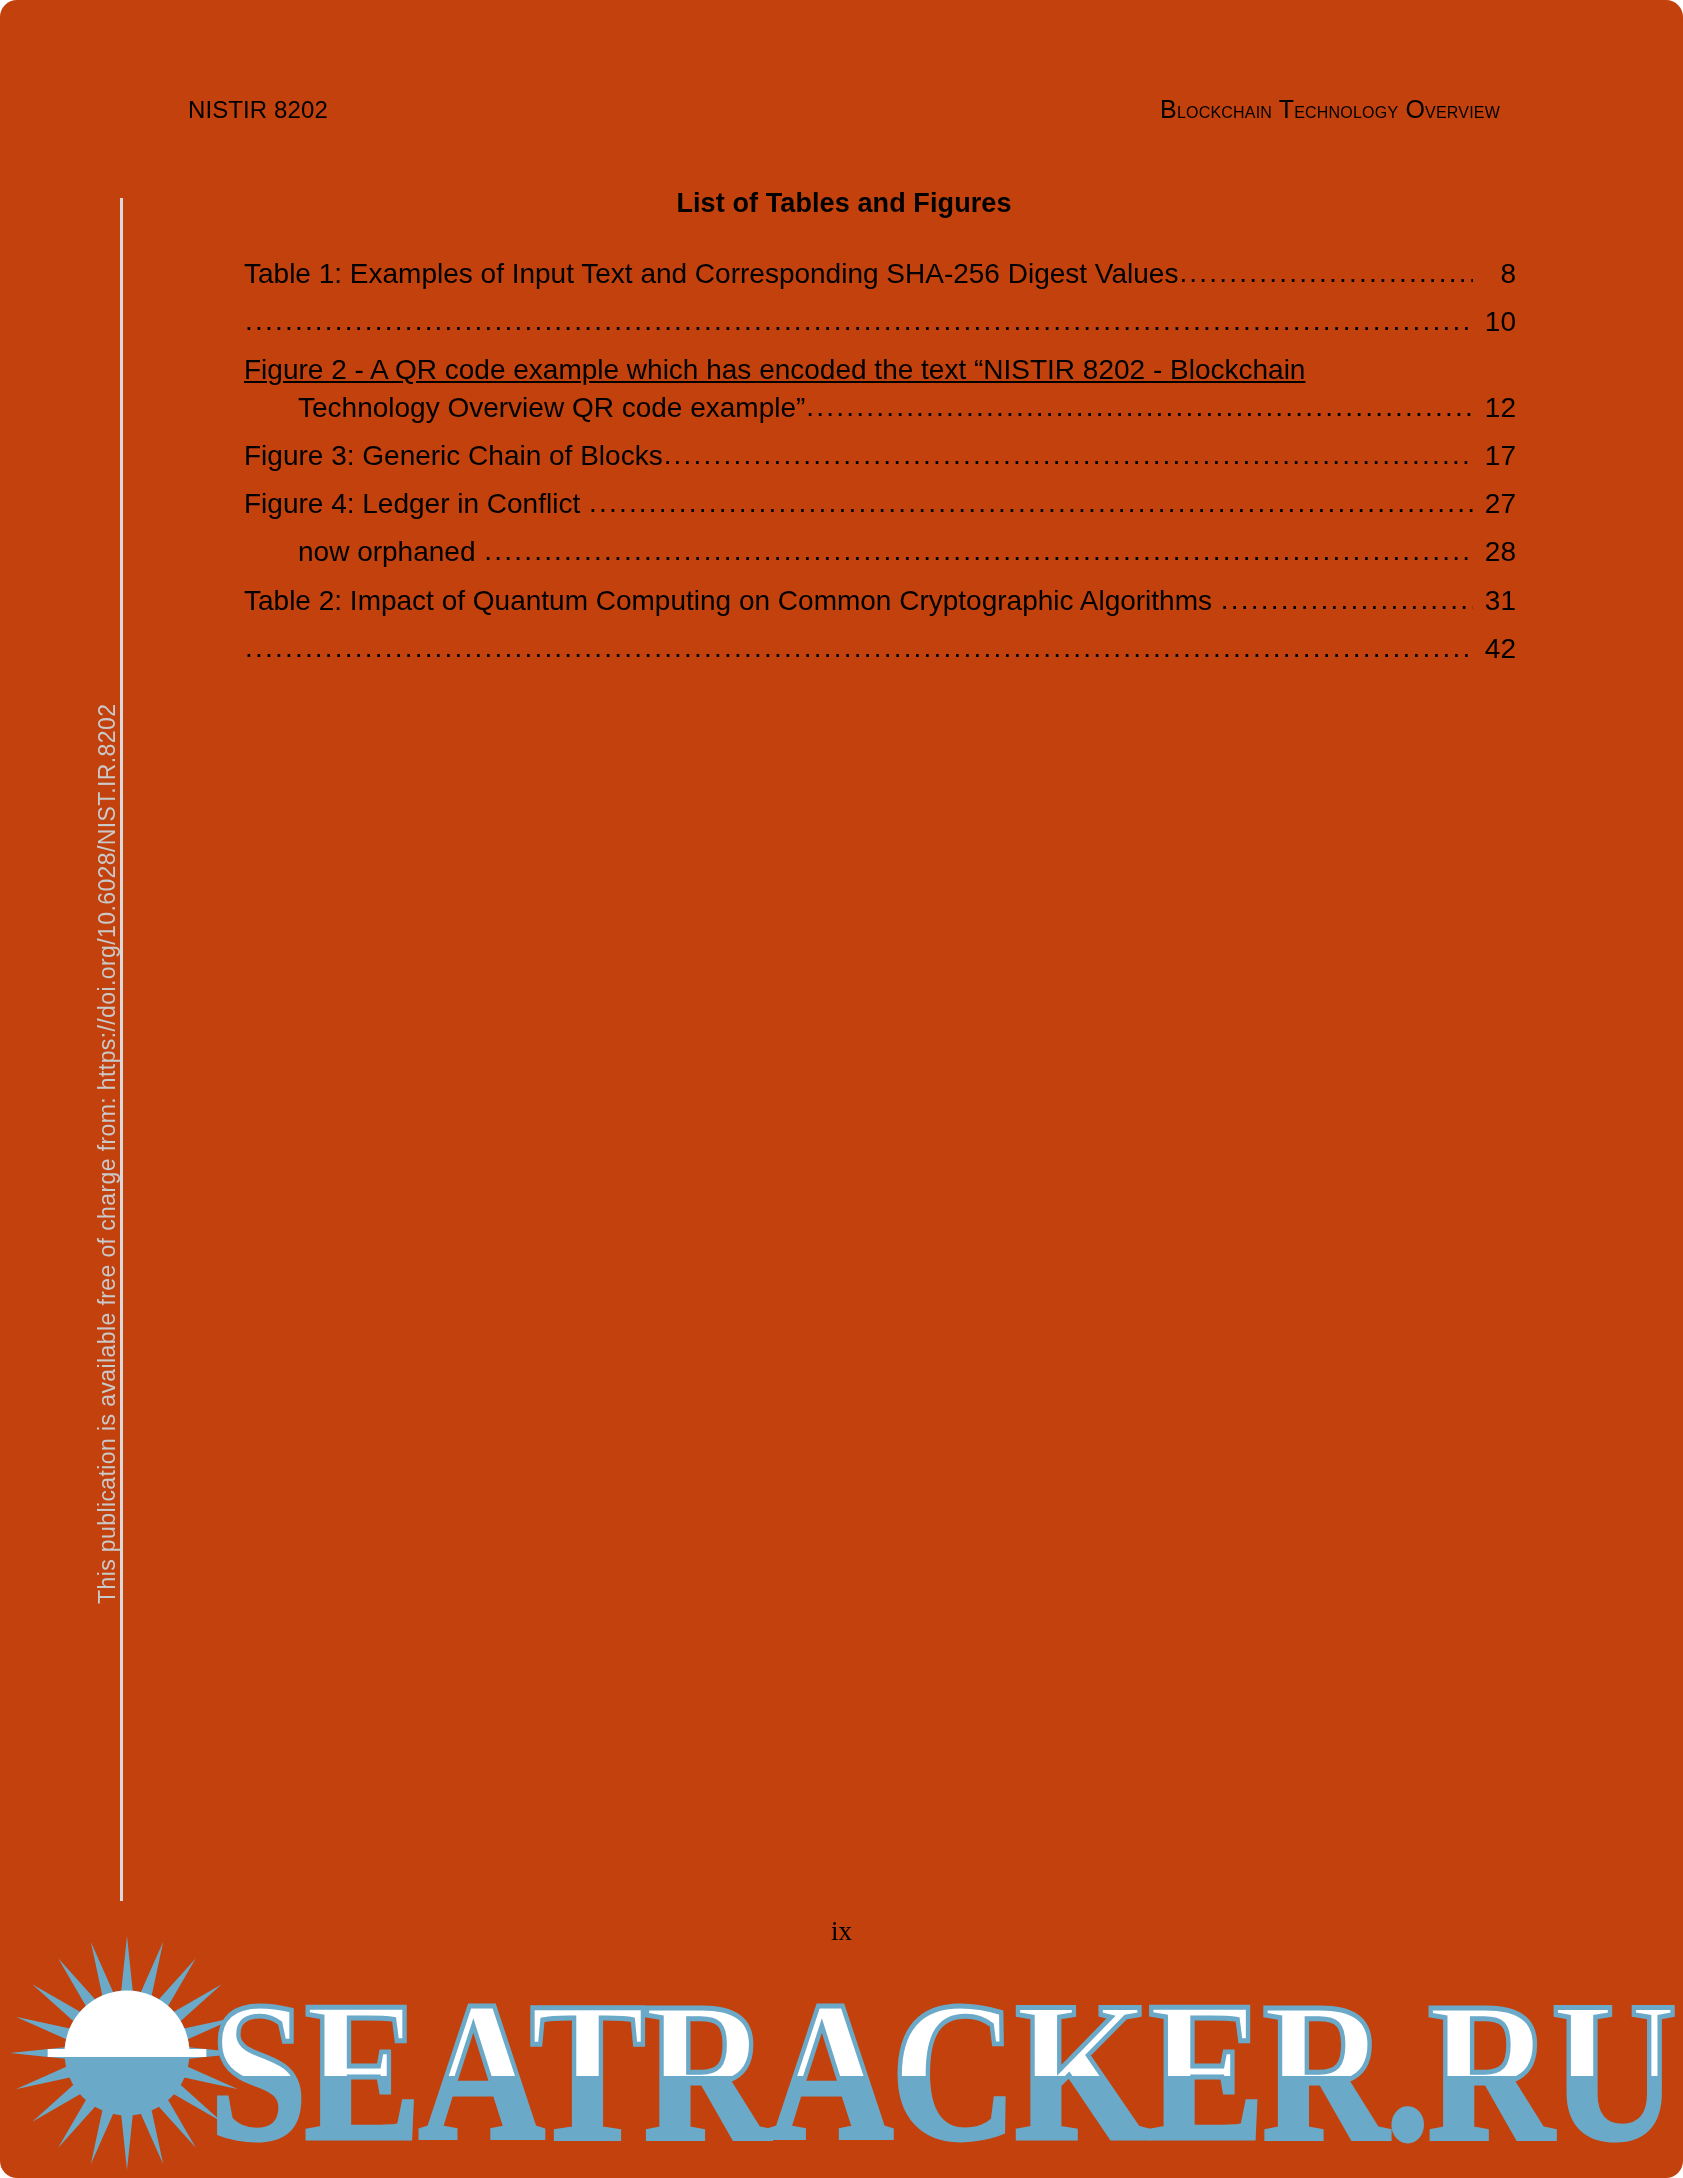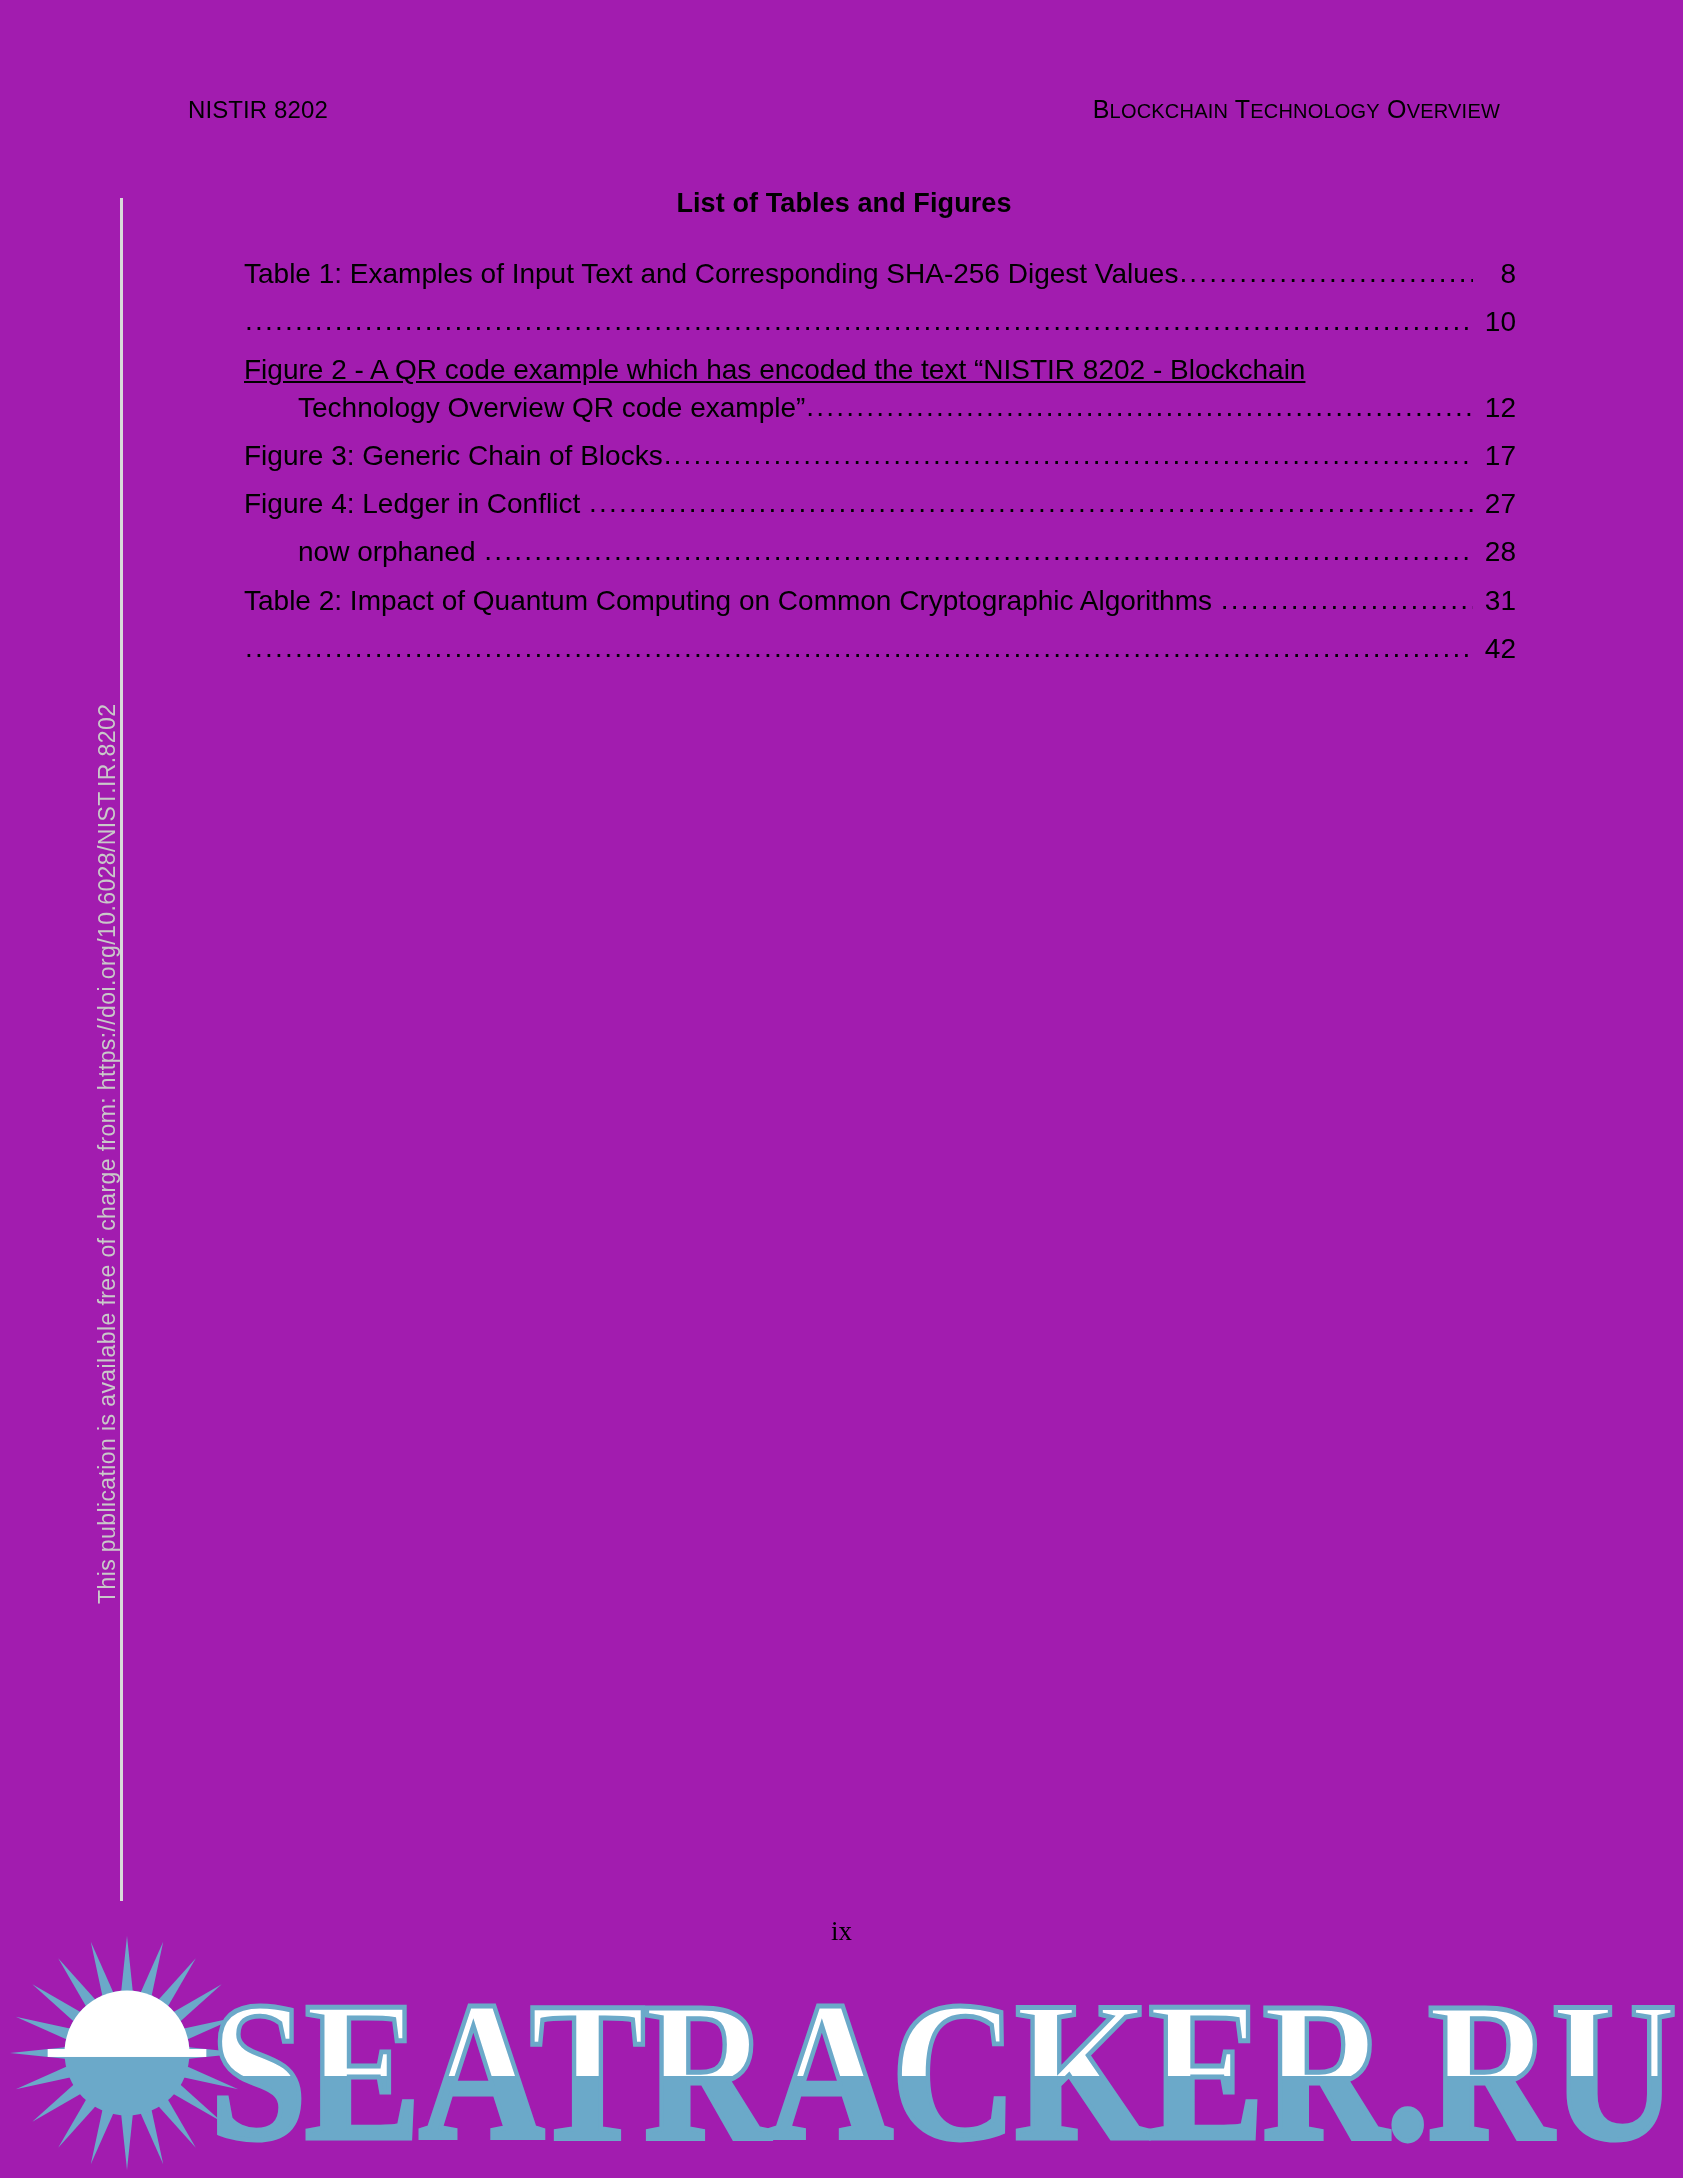--- a/index.html
+++ b/index.html
@@ -12,21 +12,22 @@
     position: relative;
     font-family: "Liberation Sans", sans-serif;
     color: #000000;
     overflow: hidden;
   }
 
   
   #page {
     position: absolute;
     inset: 0;
-    background: #a21caf;
+    background: #c2410c;
+    border-radius: 17px;
   }
 
   
   .margin-rule {
     position: absolute;
     left: 120px;
     top: 198px;
     width: 3px;
     height: 1703px;
     background: #d9d9d9;
@@ -48,21 +49,21 @@
     letter-spacing: 0.1px;
     white-space: nowrap;
   }
   .run-head-right {
     font-size: 25px;
     white-space: nowrap;
     letter-spacing: 0.2px;
   }
   
   .sc-big { font-size: 25px; }
-  .sc-sm  { font-size: 20px; margin-top: 24px; }
+  .sc-sm  { font-size: 16px; margin-top: 24px; }
 
   
   .doc-title {
     position: absolute;
     left: 188px;
     right: 183px;
     top: 188px;
     text-align: center;
     font-size: 27px;
     font-weight: bold;

